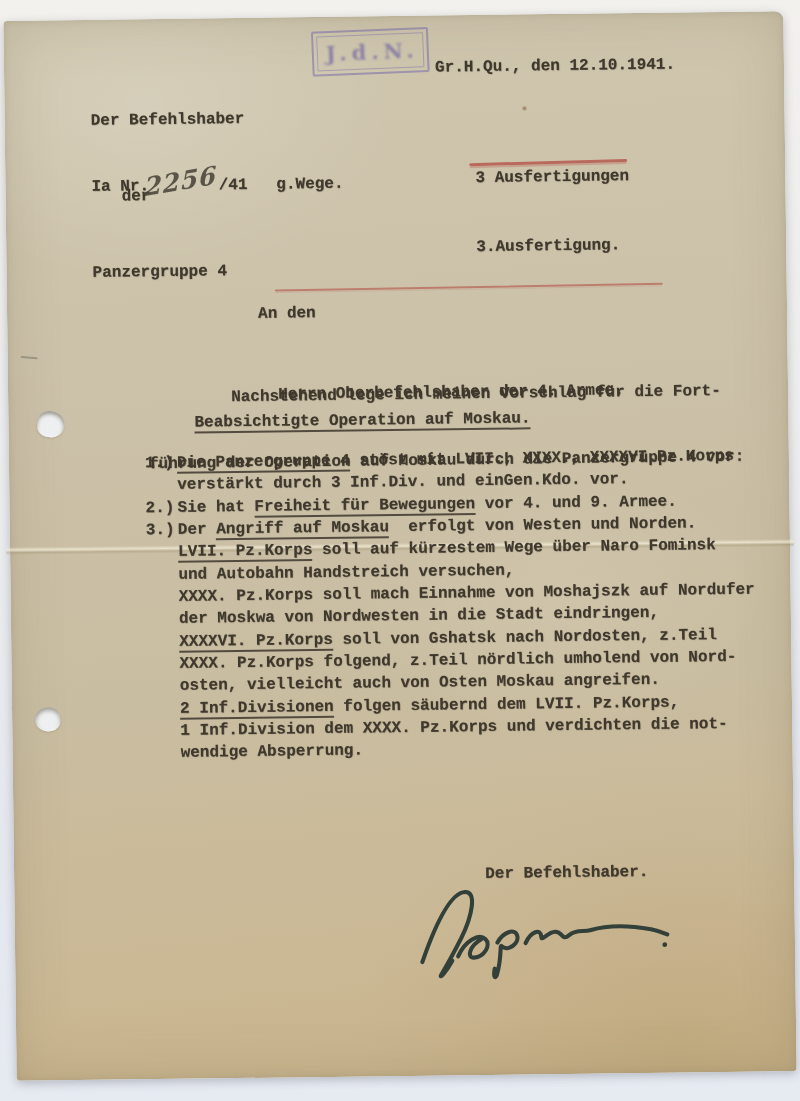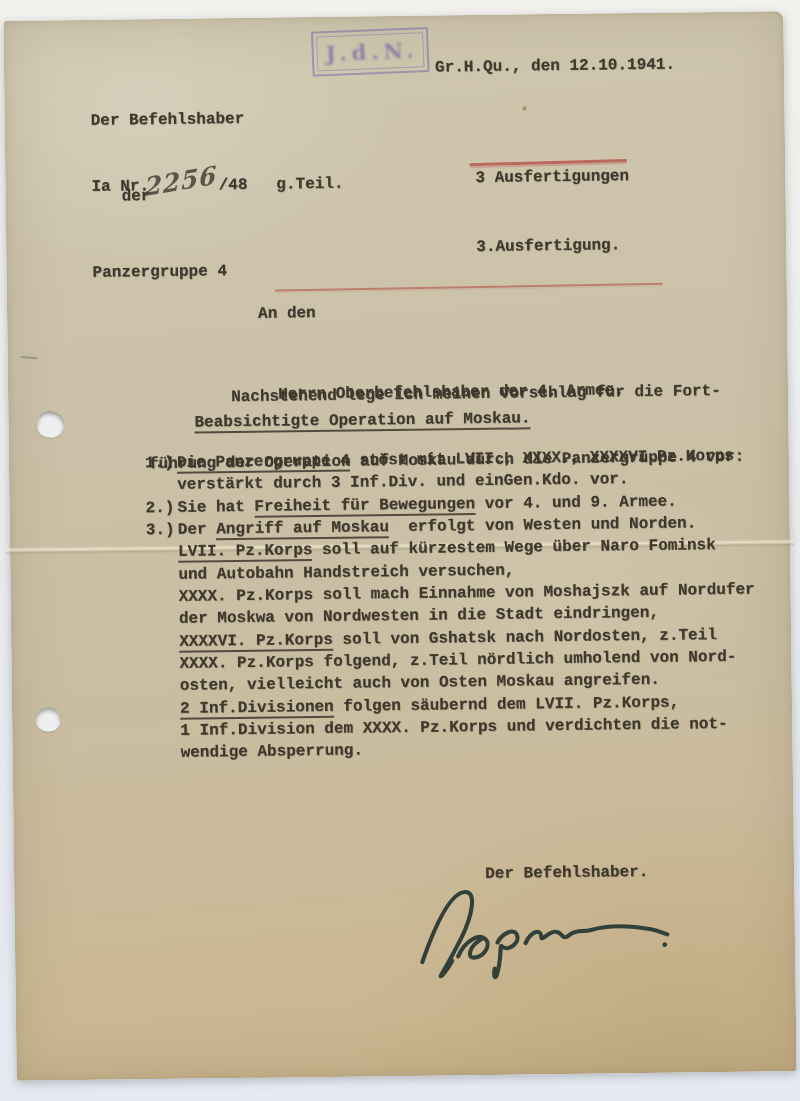--- a/index.html
+++ b/index.html
@@ -109,21 +109,21 @@
     </div>
 
     <div class="typed dateline">Gr.H.Qu., den 12.10.1941.</div>
 
     <div class="typed copies">
       <div>3 Ausfertigungen</div>
       <div>3.Ausfertigung.</div>
     </div>
     <div class="redline redline-copies"></div>
 
-    <div class="typed refline"><span>Ia Nr.</span><span class="handnum">2256</span><span>/48</span><span>   </span><span>g.Teil.</span></div>
+    <div class="typed refline"><span>Ia Nr.</span><span class="handnum">2256</span><span>/41</span><span>   </span><span>g.Wege.</span></div>
 
     <div class="typed address">
       <div>An den</div>
       <div class="addr-ind">Herrn Oberbefehlshaber der 4. Armee.</div>
     </div>
     <div class="redline redline-address"></div>
 
     <div class="typed intro">
       <div class="intro-ind">Nachstehend lege ich meinen Vorschlag für die Fort-</div>
       <div>führung der Operation auf Moskau durch die Panzergruppe 4 vor:</div>

